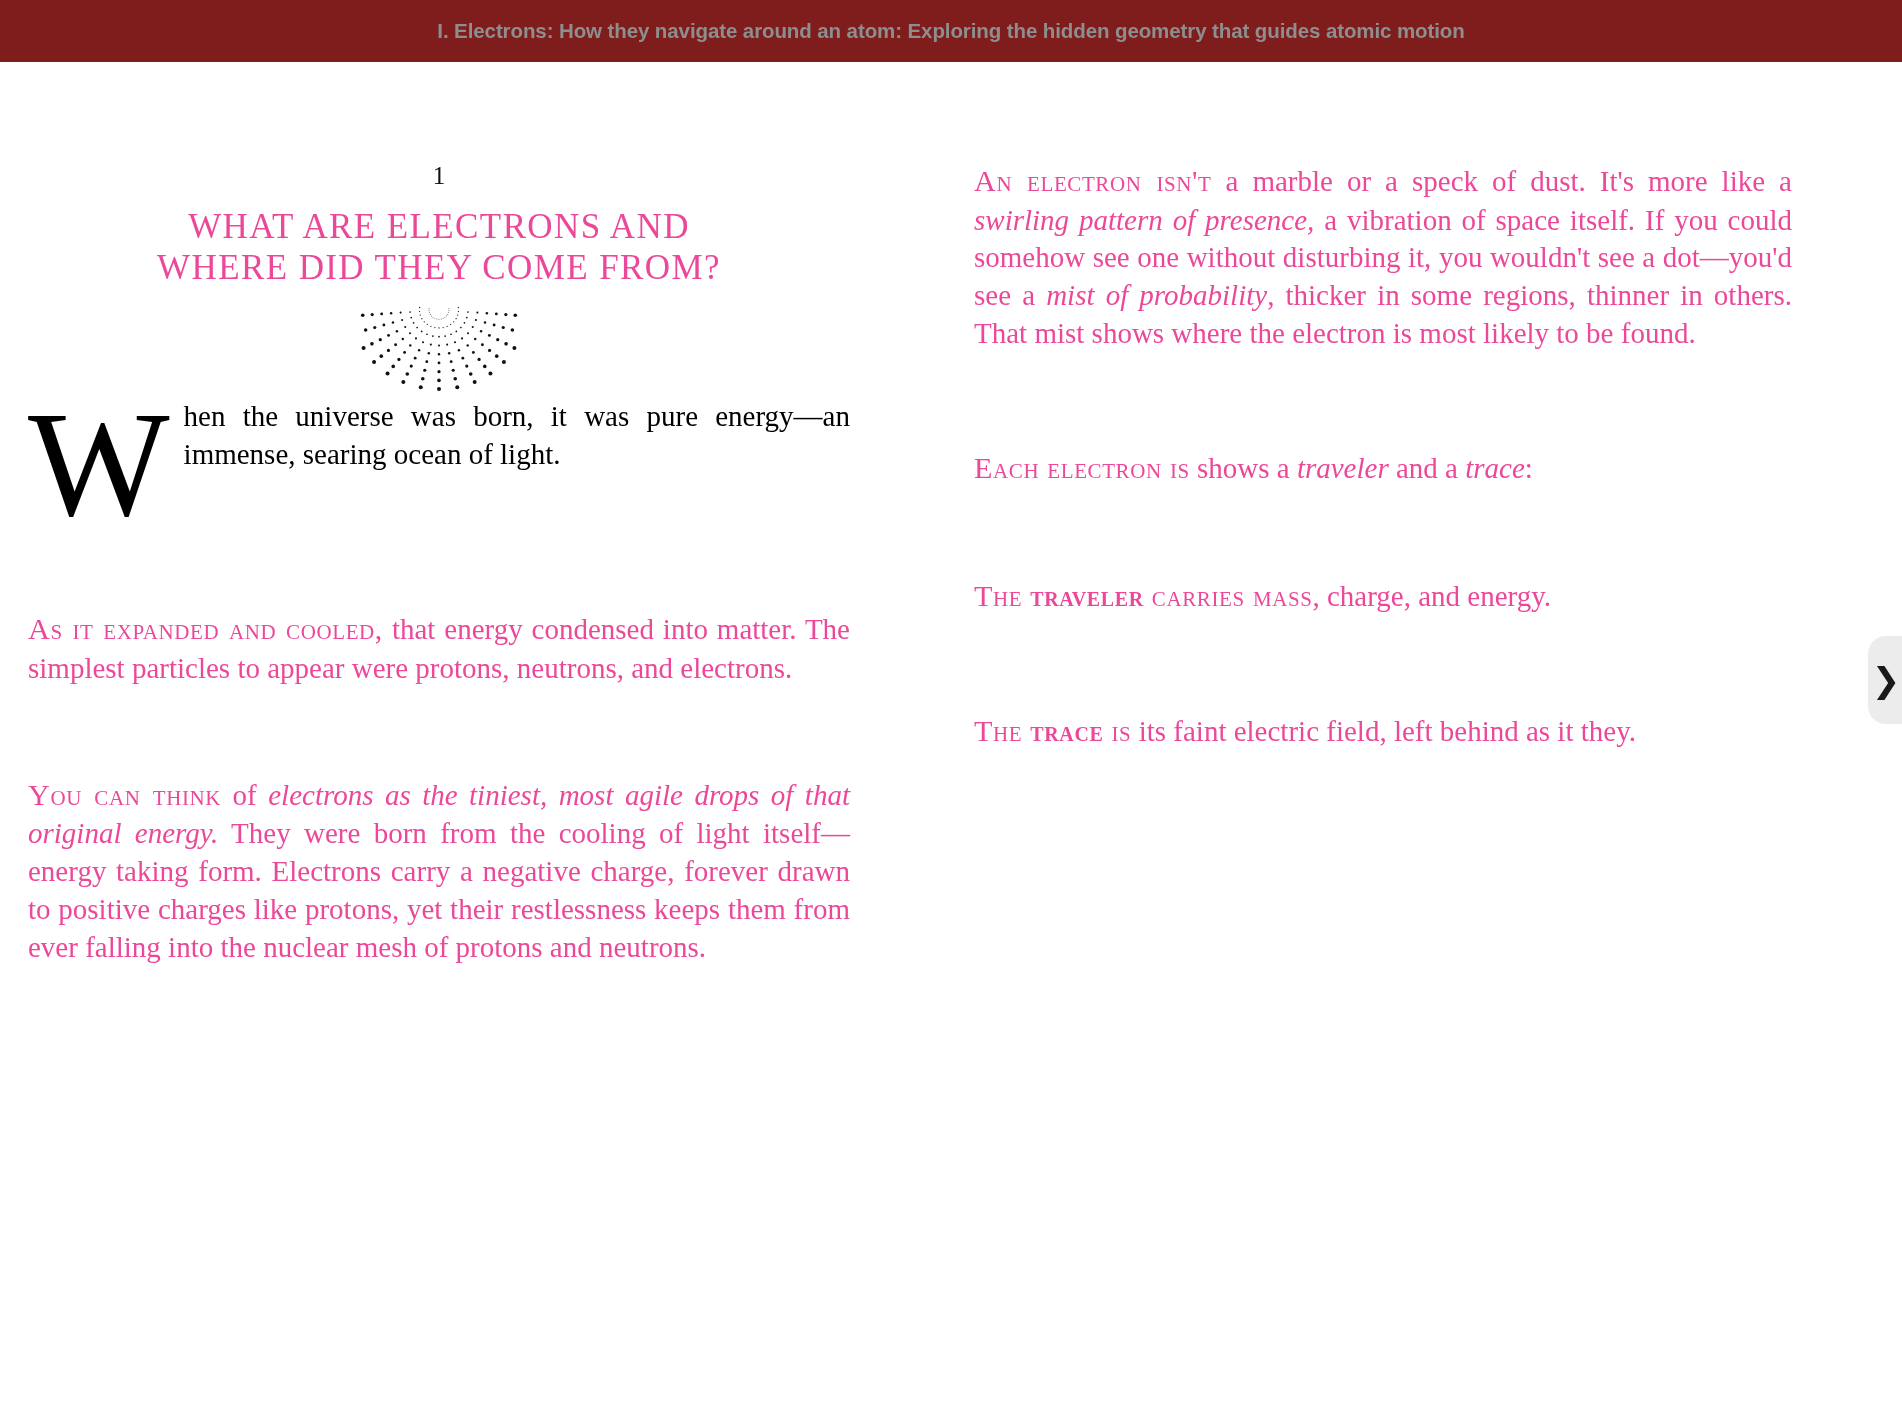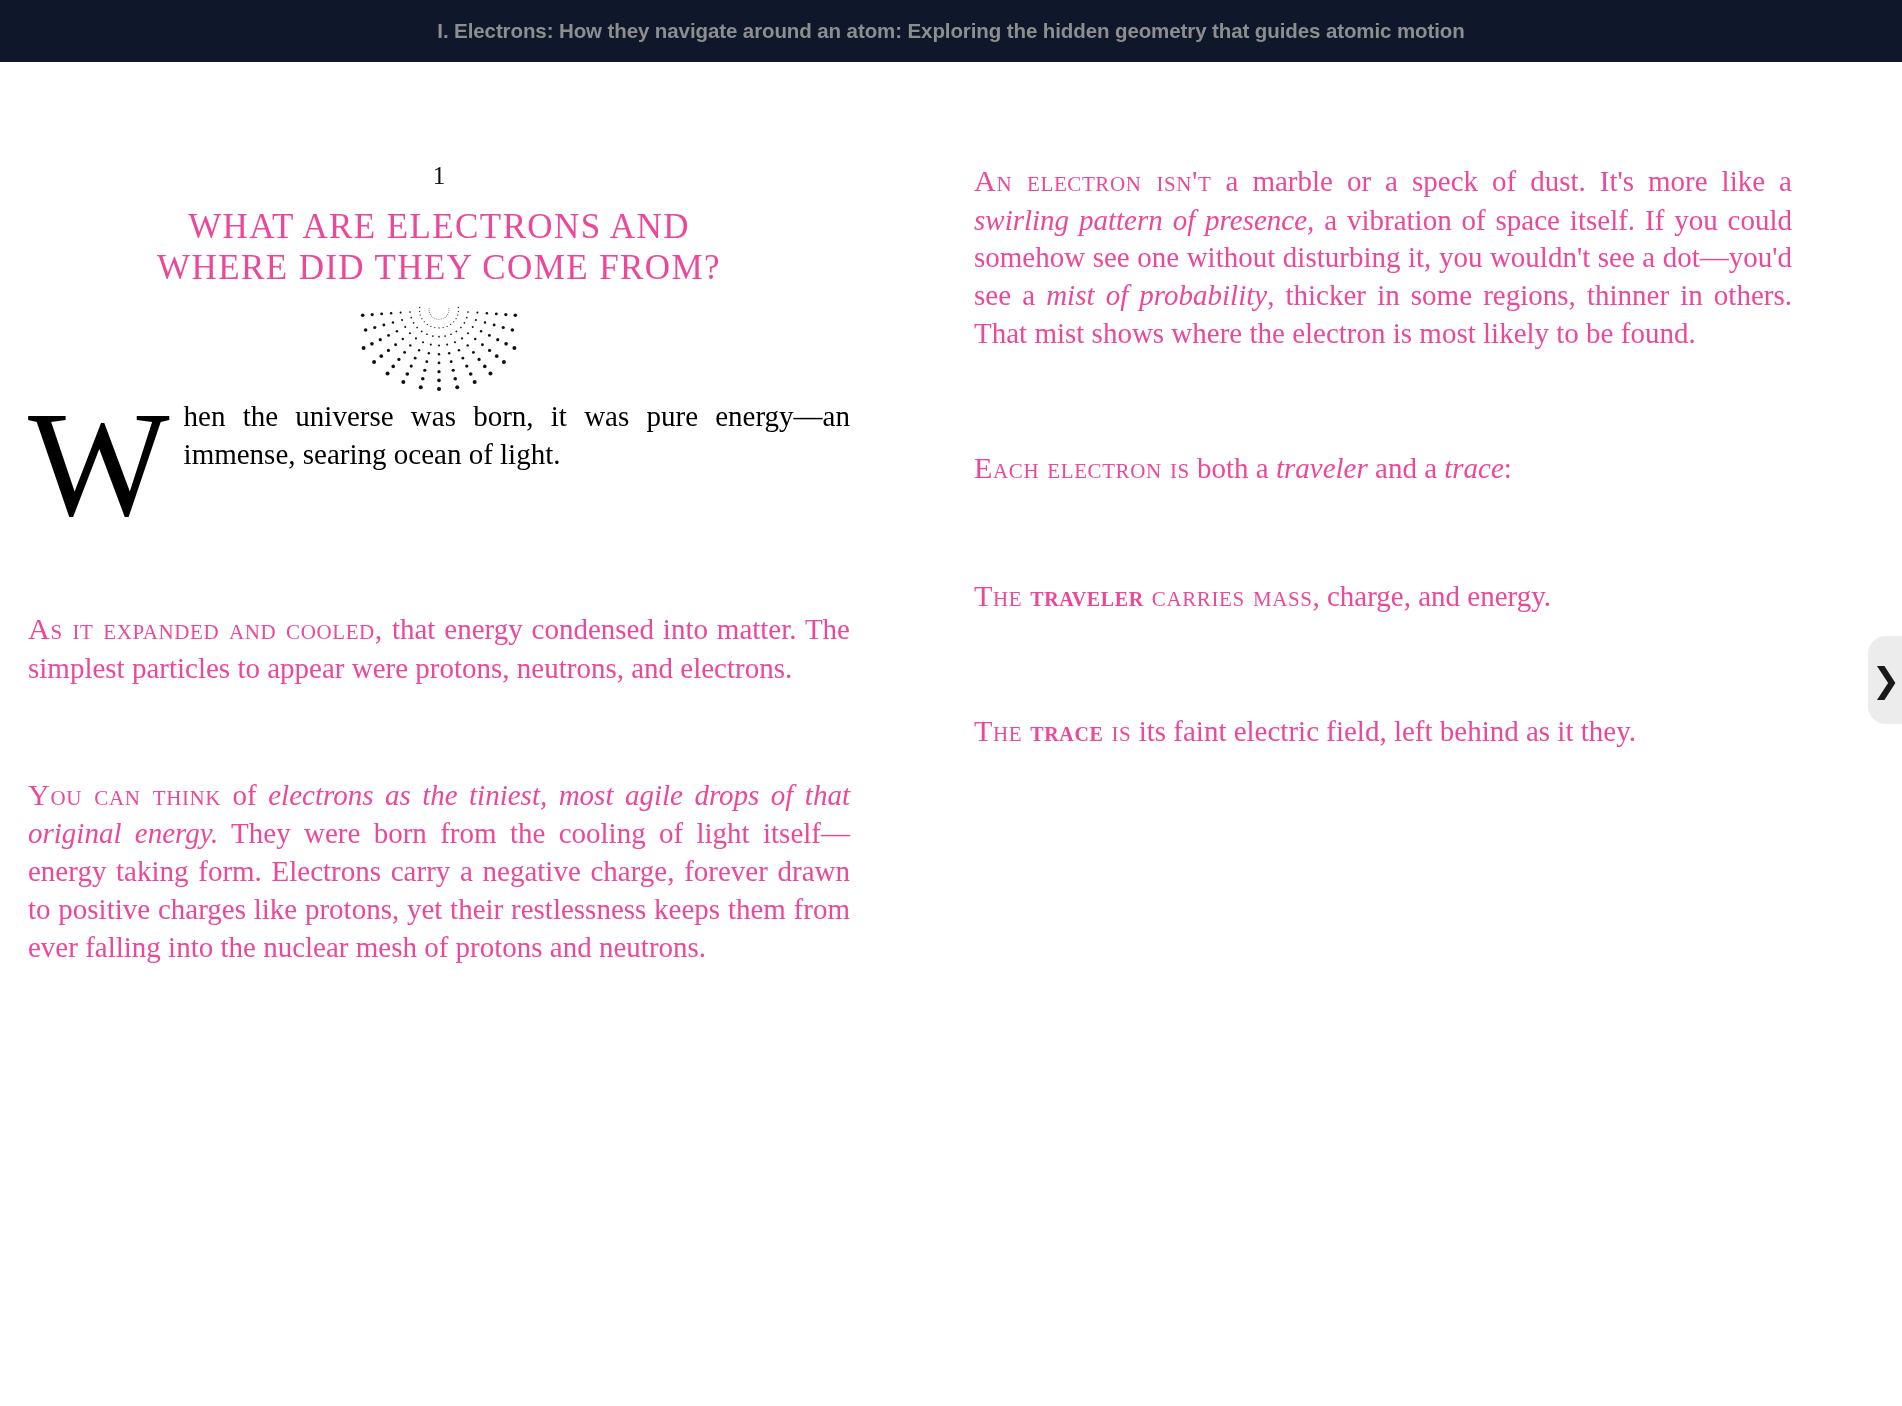--- a/index.html
+++ b/index.html
@@ -17,21 +17,21 @@
   }
 
   
   .running-header {
     position: absolute;
     top: 0; left: 0; right: 0;
     height: 62px;
     display: flex;
     align-items: center;
     justify-content: center;
-    background: #0f172a;
+    background: #7f1d1d;
   }
   .running-header-text {
     font-family: "Liberation Sans", "DejaVu Sans", sans-serif;
     font-weight: bold;
     font-size: 20.5px;
     letter-spacing: -0.1px;
     color: #8e8e8e;
     white-space: nowrap;
   }
 
@@ -333,21 +333,21 @@
 
   </div>
 
   <div class="column column-right">
 
     <p class="body gap-xl">
       <span class="sc">An electron isn't</span><span> a marble or a speck of dust. It's more like a </span><em>swirling pattern of presence,</em><span> a vibration of space itself. If you could somehow see one without disturbing it, you wouldn't see a dot—you'd see a </span><em>mist of probability</em><span>, thicker in some regions, thinner in others. That mist shows where the electron is most likely to be found.</span>
     </p>
 
     <p class="body gap-lg">
-      <span class="sc">Each electron is</span><span> both a </span><em>traveler</em><span> and a </span><em>trace</em><span>:</span>
+      <span class="sc">Each electron is</span><span> shows a </span><em>traveler</em><span> and a </span><em>trace</em><span>:</span>
     </p>
 
     <p class="body gap-xl">
       <span class="sc">The </span><span class="sc-bold">traveler</span><span class="sc"> carries mass</span><span>, charge, and energy.</span>
     </p>
 
     <p class="body gap-xl">
       <span class="sc">The </span><span class="sc-bold">trace</span><span class="sc"> is</span><span> its faint electric field, left behind as it they.</span>
     </p>
 

